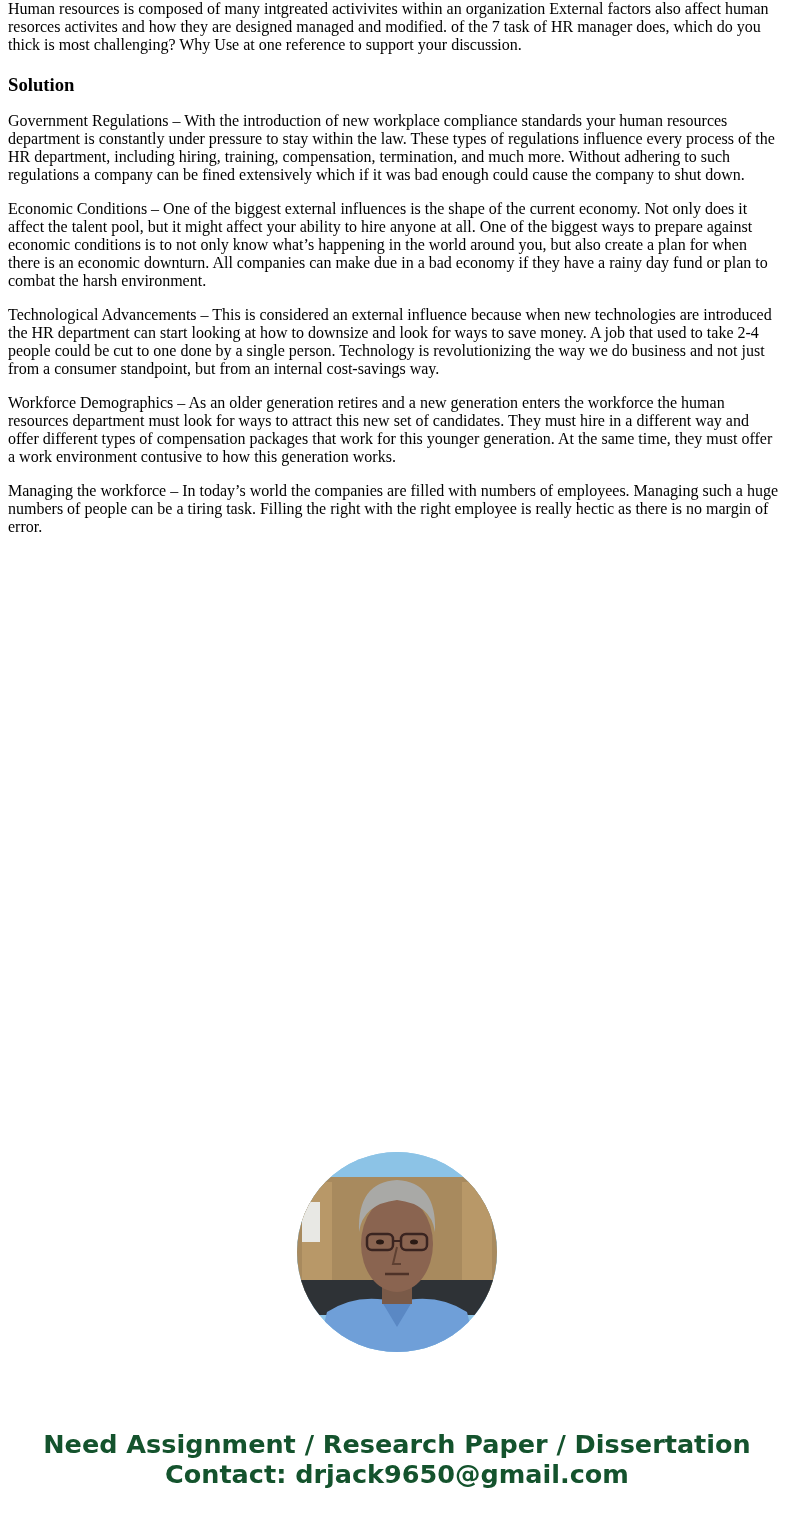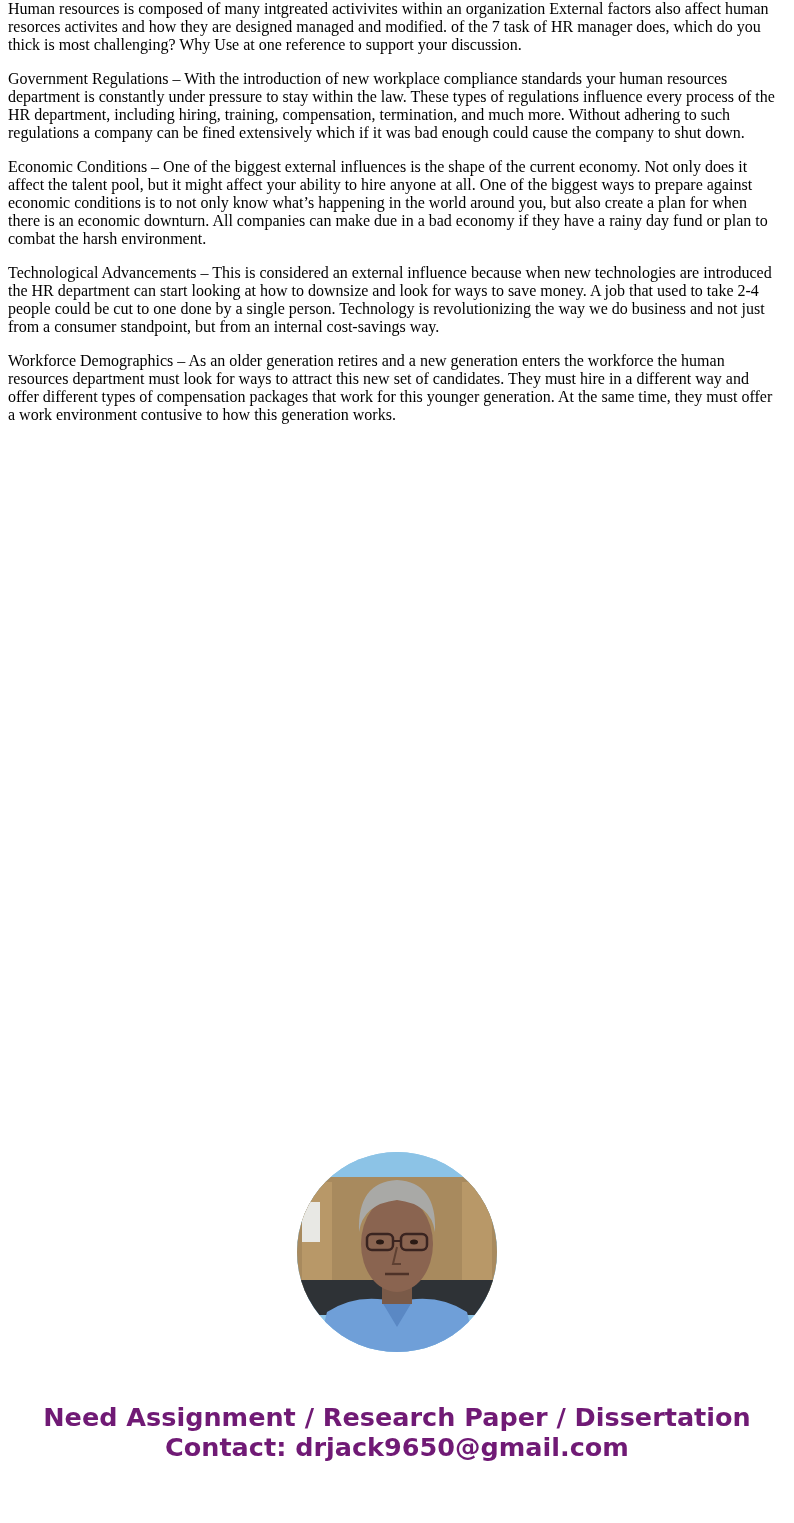--- a/index.html
+++ b/index.html
@@ -48,38 +48,40 @@
       border-radius: 50%;
       margin: 0 auto;
       overflow: hidden;
       position: relative;
       background: #8cc3e6;
     }
     .avatar svg {
       display: block;
     }
     .promo-text {
-      margin-top: 50px;
+      margin-top: 77px;
       font-family: "DejaVu Sans", sans-serif;
       font-weight: bold;
       font-size: 25.5px;
       line-height: 30px;
-      color: #701a75;
+      color: #14532d;
     }
     .promo-text div { display: block; }
   </style>
 </head>
 <body>
 
 <div class="content">
   <div class="question">Human resources is composed of many intgreated activivites within an organization External factors also affect human resorces activites and how they are designed managed and modified. of the 7 task of HR manager does, which do you thick is most challenging? Why Use at one reference to support your discussion.</div>
+  <h3 class="solution-heading">Solution</h3>
   <p class="para">Government Regulations – With the introduction of new workplace compliance standards your human resources department is constantly under pressure to stay within the law. These types of regulations influence every process of the HR department, including hiring, training, compensation, termination, and much more. Without adhering to such regulations a company can be fined extensively which if it was bad enough could cause the company to shut down.</p>
   <p class="para">Economic Conditions – One of the biggest external influences is the shape of the current economy. Not only does it affect the talent pool, but it might affect your ability to hire anyone at all. One of the biggest ways to prepare against economic conditions is to not only know what’s happening in the world around you, but also create a plan for when there is an economic downturn. All companies can make due in a bad economy if they have a rainy day fund or plan to combat the harsh environment.</p>
   <p class="para">Technological Advancements – This is considered an external influence because when new technologies are introduced the HR department can start looking at how to downsize and look for ways to save money. A job that used to take 2-4 people could be cut to one done by a single person. Technology is revolutionizing the way we do business and not just from a consumer standpoint, but from an internal cost-savings way.</p>
   <p class="para">Workforce Demographics – As an older generation retires and a new generation enters the workforce the human resources department must look for ways to attract this new set of candidates. They must hire in a different way and offer different types of compensation packages that work for this younger generation. At the same time, they must offer a work environment contusive to how this generation works.</p>
+  <p class="para">Managing the workforce – In today’s world the companies are filled with numbers of employees. Managing such a huge numbers of people can be a tiring task. Filling the right with the right employee is really hectic as there is no margin of error.</p>
 </div>
 
 <div class="promo">
   <div class="avatar">
     <svg width="200" height="200" viewBox="0 0 200 200">
 
       <rect x="0" y="0" width="200" height="200" fill="#8cc3e6"></rect>
 
       <rect x="0" y="25" width="200" height="120" fill="#a88a5e"></rect>
       <rect x="5" y="30" width="30" height="105" fill="#b89868"></rect>

